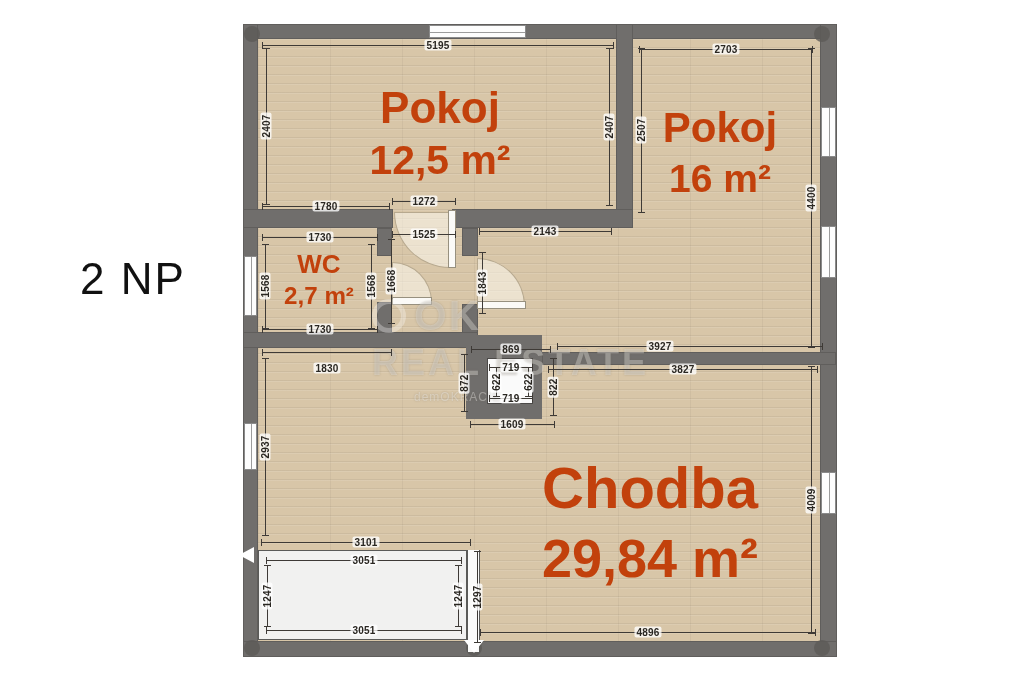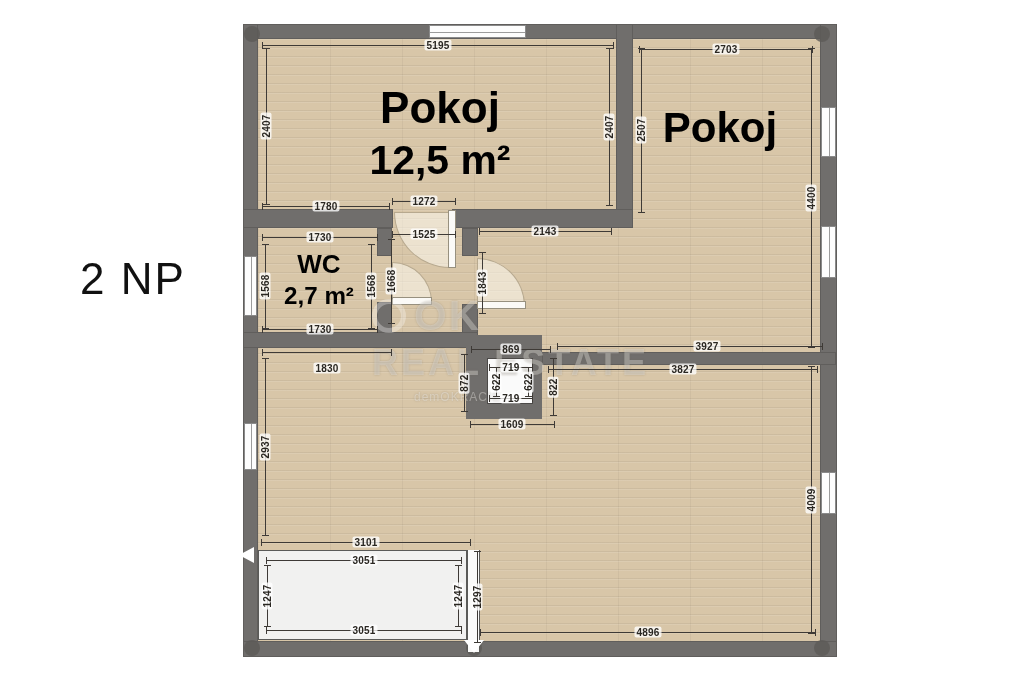--- a/index.html
+++ b/index.html
@@ -34,21 +34,21 @@
   .stairs{position:absolute;left:258px;top:550px;width:209px;height:90px;background:#f1f1f0;
           border:1px solid #5a5a58;box-sizing:border-box;z-index:5;}
   .stair-strip{position:absolute;left:467px;top:550px;width:13px;height:102px;background:#fafaf9;
                border-left:1px solid #5a5a58;border-right:1px solid #5a5a58;box-sizing:border-box;z-index:9;}
   .arrow-down{position:absolute;left:464px;top:640px;width:0;height:0;z-index:10;
               border-left:10px solid transparent;border-right:10px solid transparent;border-top:13px solid #fff;}
   .arrow-left{position:absolute;left:239px;top:547px;width:0;height:0;z-index:10;
               border-top:8px solid transparent;border-bottom:8px solid transparent;border-right:15px solid #fff;}
 
   
-  .room{position:absolute;text-align:center;color:#000000;font-weight:600;z-index:20;line-height:1.25;}
+  .room{position:absolute;text-align:center;color:#c2410c;font-weight:600;z-index:20;line-height:1.25;}
   .room .area{font-size:.93em;}
   .room-pokoj1{left:330px;top:80px;width:220px;font-size:44px;}
   .room-pokoj2{left:620px;top:102px;width:200px;font-size:42px;}
   .room-wc{left:258px;top:248px;width:122px;font-size:26px;}
   .room-chodba{left:492px;top:452px;width:316px;font-size:58px;}
 
   
   .watermark{position:absolute;left:372px;top:292px;width:310px;z-index:15;pointer-events:none;
              color:rgba(255,255,255,.30);text-shadow:0 0 2px rgba(110,100,85,.35);}
   .wm-row{display:flex;align-items:center;gap:8px;}
@@ -122,24 +122,29 @@
   <div class="stair-strip"></div>
   <div class="arrow-down"></div>
   <div class="arrow-left"></div>
 
   <div class="room room-pokoj1">
     <div class="name">Pokoj</div>
     <div class="area">12,5 m²</div>
   </div>
   <div class="room room-pokoj2">
     <div class="name">Pokoj</div>
+    <div class="area">16 m²</div>
   </div>
   <div class="room room-wc">
     <div class="name">WC</div>
     <div class="area">2,7 m²</div>
+  </div>
+  <div class="room room-chodba">
+    <div class="name">Chodba</div>
+    <div class="area">29,84 m²</div>
   </div>
 
   <div class="watermark">
     <div class="wm-row">
       <div class="wm-circle"></div>
       <div class="wm-ok">OK</div>
     </div>
     <div class="wm-brand">REAL ESTATE</div>
     <div class="wm-tag">demOKRACIE</div>
   </div>
@@ -187,21 +192,21 @@
       <div class="dimlabel v" style="left: 528px; top: 382px;">622</div>
       <div class="dimline h" style="left: 489px; top: 398px; width: 44px;"></div>
       <div class="dimlabel h" style="left: 511px; top: 398px;">719</div>
       <div class="dimline v" style="left: 464px; top: 354px; height: 58px;"></div>
       <div class="dimlabel v" style="left: 464px; top: 383px;">872</div>
       <div class="dimline v" style="left: 553px; top: 358px; height: 58px;"></div>
       <div class="dimlabel v" style="left: 553px; top: 387px;">822</div>
       <div class="dimline h" style="left: 469.5px; top: 424px; width: 85px;"></div>
       <div class="dimlabel h" style="left: 512px; top: 424px;">1609</div>
       <div class="dimline h" style="left: 557px; top: 346px; width: 266px;"></div>
-      <div class="dimlabel h" style="left: 707px; top: 346px;">3927</div>
+      <div class="dimlabel h" style="left: 660px; top: 346px;">3927</div>
       <div class="dimline h" style="left: 548px; top: 369px; width: 270px;"></div>
       <div class="dimlabel h" style="left: 683px; top: 369px;">3827</div>
       <div class="dimline v" style="left: 811px; top: 48px; height: 300px;"></div>
       <div class="dimlabel v" style="left: 811px; top: 198px;">4400</div>
       <div class="dimline v" style="left: 811px; top: 366px; height: 268px;"></div>
       <div class="dimlabel v" style="left: 811px; top: 500px;">4009</div>
       <div class="dimline v" style="left: 265px; top: 358px; height: 178px;"></div>
       <div class="dimlabel v" style="left: 265px; top: 447px;">2937</div>
       <div class="dimline h" style="left: 261px; top: 542px; width: 210px;"></div>
       <div class="dimlabel h" style="left: 366px; top: 542px;">3101</div>

